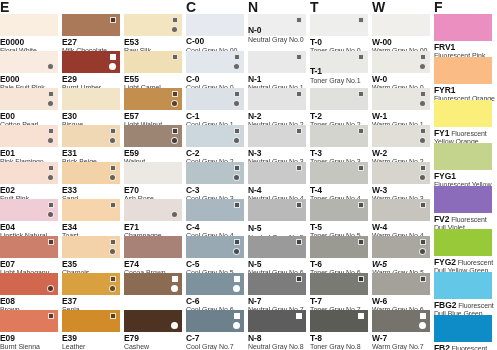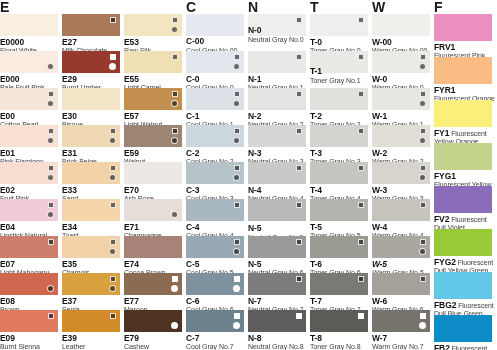--- a/index.html
+++ b/index.html
@@ -322,24 +322,20 @@
       <div class="labels" style="top: 259.5px; width: 74px;">
         <div class="code">E74</div>
         <div class="name">Cocoa Brown</div>
       </div>
       <div class="swatch-block" style="top: 273px; width: 58px; height: 22px;">
         <div class="swatch" style="background: rgb(140, 107, 83);">
           <span class="nib-sq" style="background: rgb(255, 255, 255); border-color: rgba(255, 255, 255, 0.9);"></span>
           <span class="nib-ci" style="background: rgb(255, 255, 255); border-color: rgba(255, 255, 255, 0.9);"></span>
         </div>
       </div>
-      <div class="labels" style="top: 296.5px; width: 74px;">
-        <div class="code">E77</div>
-        <div class="name">Maroon</div>
-      </div>
       <div class="swatch-block" style="top: 310px; width: 58px; height: 22px;">
         <div class="swatch" style="background: rgb(78, 50, 34);">
           <span class="nib-ci" style="background: rgb(255, 255, 255); border-color: rgba(255, 255, 255, 0.9);"></span>
         </div>
       </div>
       <div class="labels" style="top: 333.5px; width: 74px;">
         <div class="code">E79</div>
         <div class="name">Cashew</div>
       </div>
     </div>

